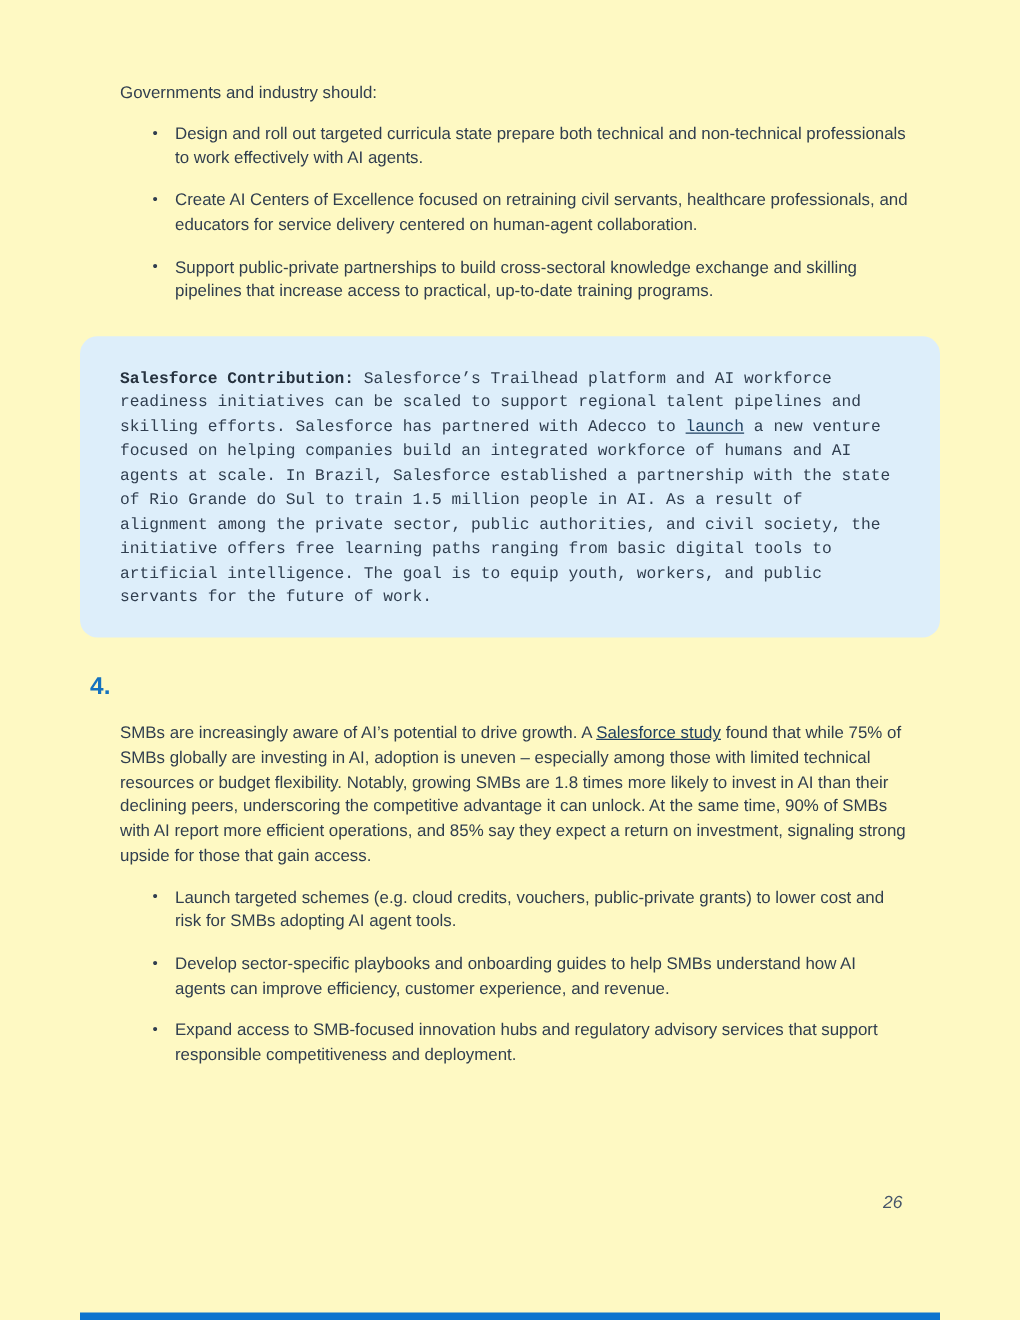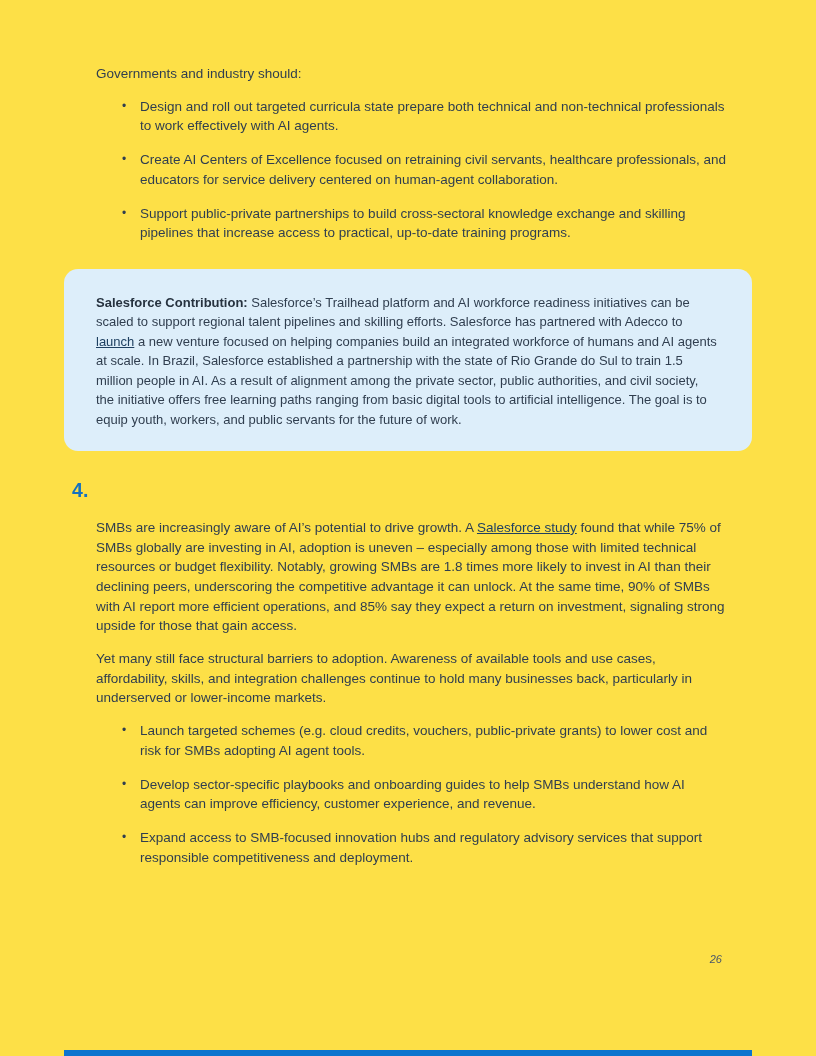--- a/index.html
+++ b/index.html
@@ -4,21 +4,21 @@
 <style>
   html, body {
     margin: 0;
     padding: 0;
     background: #ffffff;
   }
   .page {
     position: relative;
     width: 816px;
     height: 1056px;
-    background: #fde047;
+    background: #fef9c3;
     overflow: hidden;
     font-family: "Liberation Sans", "DejaVu Sans", sans-serif;
     color: #303e4f;
   }
   .content {
     position: absolute;
     left: 96px;
     top: 64px;
     width: 632px;
     font-size: 13.5px;
@@ -52,20 +52,21 @@
   }
   .callout {
     box-sizing: border-box;
     width: 688px;
     margin-left: -32px;
     margin-top: 26px;
     margin-bottom: 28px;
     background: #ddeefa;
     border-radius: 14px;
     padding: 24px 32px 22px 32px;
+    font-family: Liberation Mono, monospace;
   }
   .callout p {
     margin: 0;
     font-size: 13px;
     line-height: 1.5;
   }
   .callout strong {
     font-weight: bold;
     color: #26323f;
   }
@@ -85,21 +86,21 @@
     line-height: 1.2;
   }
   .section-heading .num {
     flex: 0 0 auto;
     width: 24px;
   }
   .page-number {
     position: absolute;
     top: 953px;
     right: 94px;
-    font-size: 11px;
+    font-size: 14px;
     font-style: italic;
     color: #47566a;
   }
   .footer-bar {
     position: absolute;
     left: 64px;
     right: 64px;
     bottom: 0;
     height: 6px;
     background: #0d74ce;
@@ -132,21 +133,20 @@
       <p><strong>Salesforce Contribution:</strong><span> Salesforce’s Trailhead platform and AI workforce readiness initiatives can be scaled to support regional talent pipelines and skilling efforts. Salesforce has partnered with Adecco to </span><a class="doc-link">launch</a><span> a new venture focused on helping companies build an integrated workforce of humans and AI agents at scale. In Brazil, Salesforce established a partnership with the state of Rio Grande do Sul to train 1.5 million people in AI. As a result of alignment among the private sector, public authorities, and civil society, the initiative offers free learning paths ranging from basic digital tools to artificial intelligence. The goal is to equip youth, workers, and public servants for the future of work.</span></p>
     </div>
 
     <h2 class="section-heading">
       <span class="num">4.</span>
     </h2>
 
 
     <p><span>SMBs are increasingly aware of AI’s potential to drive growth. A </span><a class="doc-link">Salesforce study</a><span> found that while 75% of SMBs globally are investing in AI, adoption is uneven – especially among those with limited technical resources or budget flexibility. Notably, growing SMBs are 1.8 times more likely to invest in AI than their declining peers, underscoring the competitive advantage it can unlock. At the same time, 90% of SMBs with AI report more efficient operations, and 85% say they expect a return on investment, signaling strong upside for those that gain access.</span></p>
 
-    <p>Yet many still face structural barriers to adoption. Awareness of available tools and use cases, affordability, skills, and integration challenges continue to hold many businesses back, particularly in underserved or lower-income markets.</p>
 
 
     <ul class="bullets">
       <li>
         <span class="dot">•</span>
         <span class="bullet-text">Launch targeted schemes (e.g. cloud credits, vouchers, public-private grants) to lower cost and risk for SMBs adopting AI agent tools.</span>
       </li>
       <li>
         <span class="dot">•</span>
         <span class="bullet-text">Develop sector-specific playbooks and onboarding guides to help SMBs understand how AI agents can improve efficiency, customer experience, and revenue.</span>

